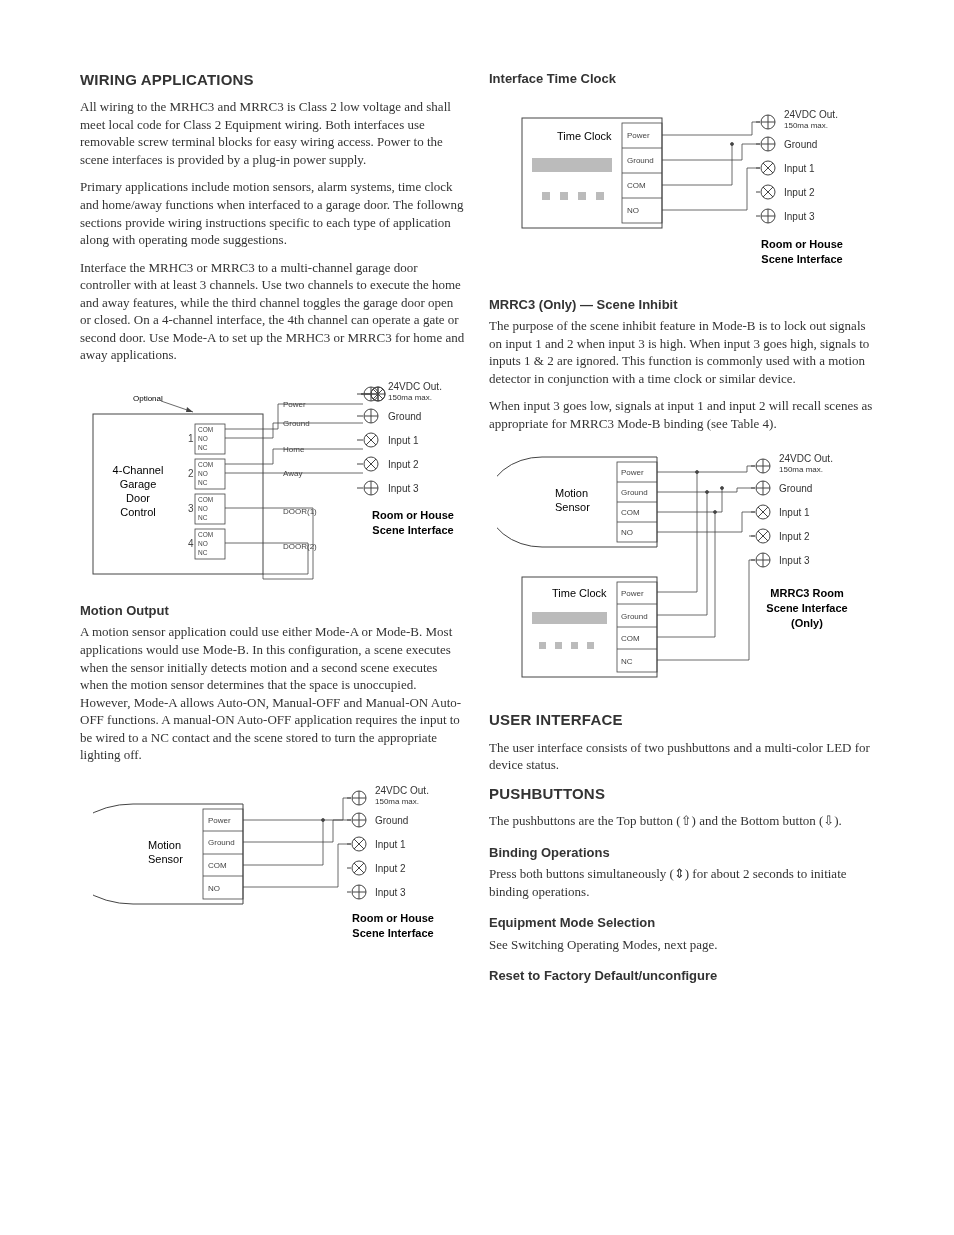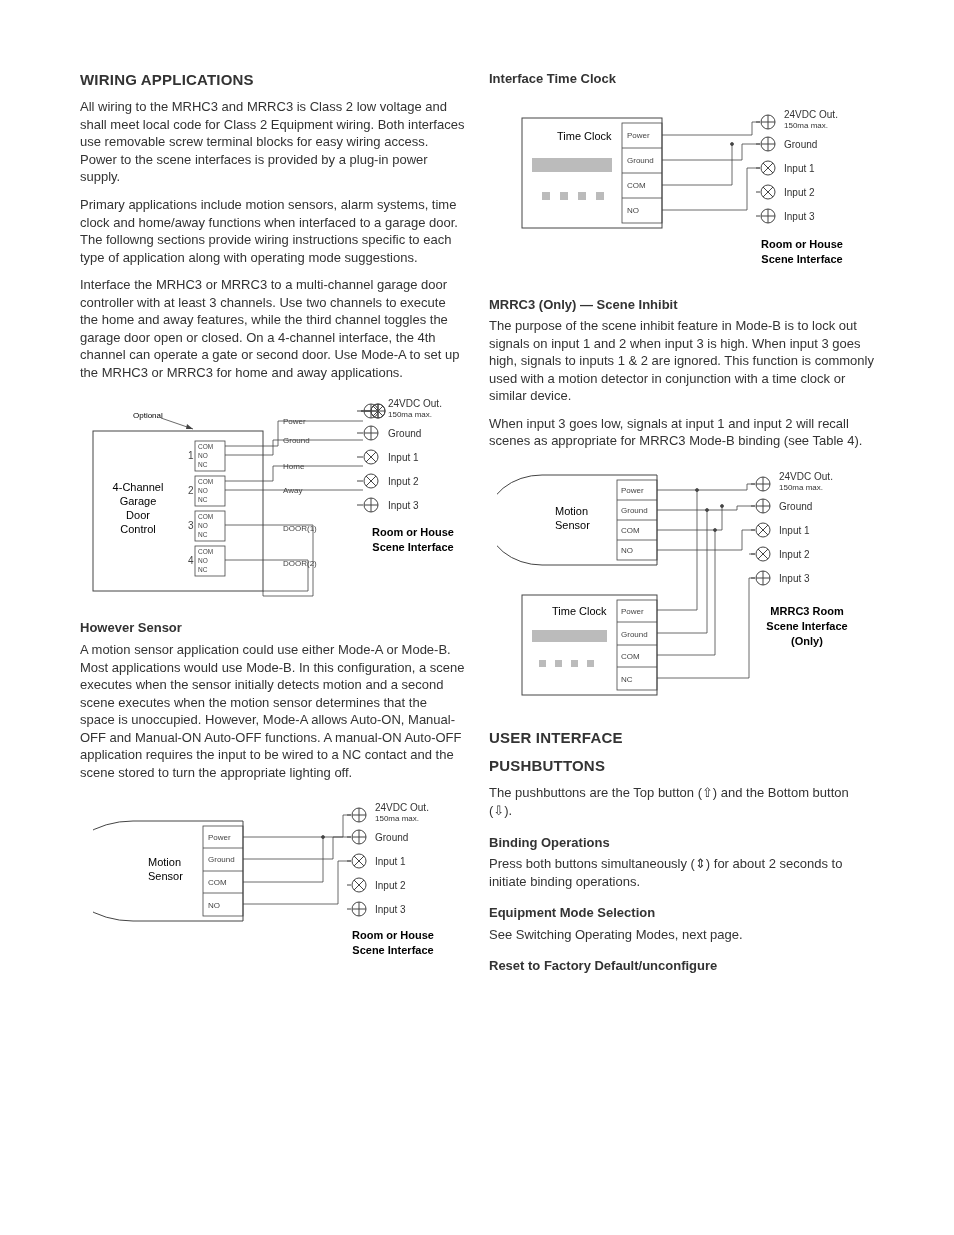--- a/index.html
+++ b/index.html
@@ -27,20 +27,21 @@
     margin: 0 0 8px 0;
     letter-spacing: 0.2px;
   }
   h3 {
     font-size: 13px;
     font-weight: bold;
     margin: 14px 0 4px 0;
   }
   p {
     margin: 0 0 10px 0;
+    font-family: Liberation Serif, serif;
   }
   .diagram {
     display: flex;
     justify-content: center;
     margin: 10px 0 18px 0;
   }
   .diagram svg {
     display: block;
   }
 </style>
@@ -165,21 +166,21 @@
           <text x="305" y="46">Ground</text>
           <text x="305" y="70">Input 1</text>
           <text x="305" y="94">Input 2</text>
           <text x="305" y="118">Input 3</text>
         </g>
         <text x="330" y="145" font-size="11" font-weight="bold" text-anchor="middle">Room or House</text>
         <text x="330" y="160" font-size="11" font-weight="bold" text-anchor="middle">Scene Interface</text>
       </svg>
     </div>
 
-    <h3>However Sensor</h3>
+    <h3>Motion Output</h3>
     <p>A motion sensor application could use either Mode-A or Mode-B. Most applications would use Mode-B. In this configuration, a scene executes when the sensor initially detects motion and a second scene executes when the motion sensor determines that the space is unoccupied. However, Mode-A allows Auto-ON, Manual-OFF and Manual-ON Auto-OFF functions. A manual-ON Auto-OFF application requires the input to be wired to a NC contact and the scene stored to turn the appropriate lighting off.</p>
 
     <div class="diagram">
       <svg width="360" height="180" viewBox="0 0 360 180">
 
         <path d="M40 30 A70 50 0 0 0 40 130 L150 130 L150 30 Z" fill="none" stroke="#444"></path>
         <text x="55" y="75" font-size="11">Motion</text>
         <text x="55" y="89" font-size="11">Sensor</text>
 
         <rect x="110" y="35" width="40" height="90" fill="none" stroke="#444" stroke-width="0.8"></rect>
@@ -424,20 +425,21 @@
           <text x="282" y="98">Input 2</text>
           <text x="282" y="122">Input 3</text>
         </g>
         <text x="310" y="155" font-size="11" font-weight="bold" text-anchor="middle">MRRC3 Room</text>
         <text x="310" y="170" font-size="11" font-weight="bold" text-anchor="middle">Scene Interface</text>
         <text x="310" y="185" font-size="11" font-weight="bold" text-anchor="middle">(Only)</text>
       </svg>
     </div>
 
     <h2>USER INTERFACE</h2>
+    <p>The user interface consists of two pushbuttons and a multi-color LED for device status.</p>
 
     <h2>PUSHBUTTONS</h2>
     <p>The pushbuttons are the Top button (⇧) and the Bottom button (⇩).</p>
 
     <h3>Binding Operations</h3>
     <p>Press both buttons simultaneously (⇕) for about 2 seconds to initiate binding operations.</p>
 
     <h3>Equipment Mode Selection</h3>
     <p>See Switching Operating Modes, next page.</p>
 

